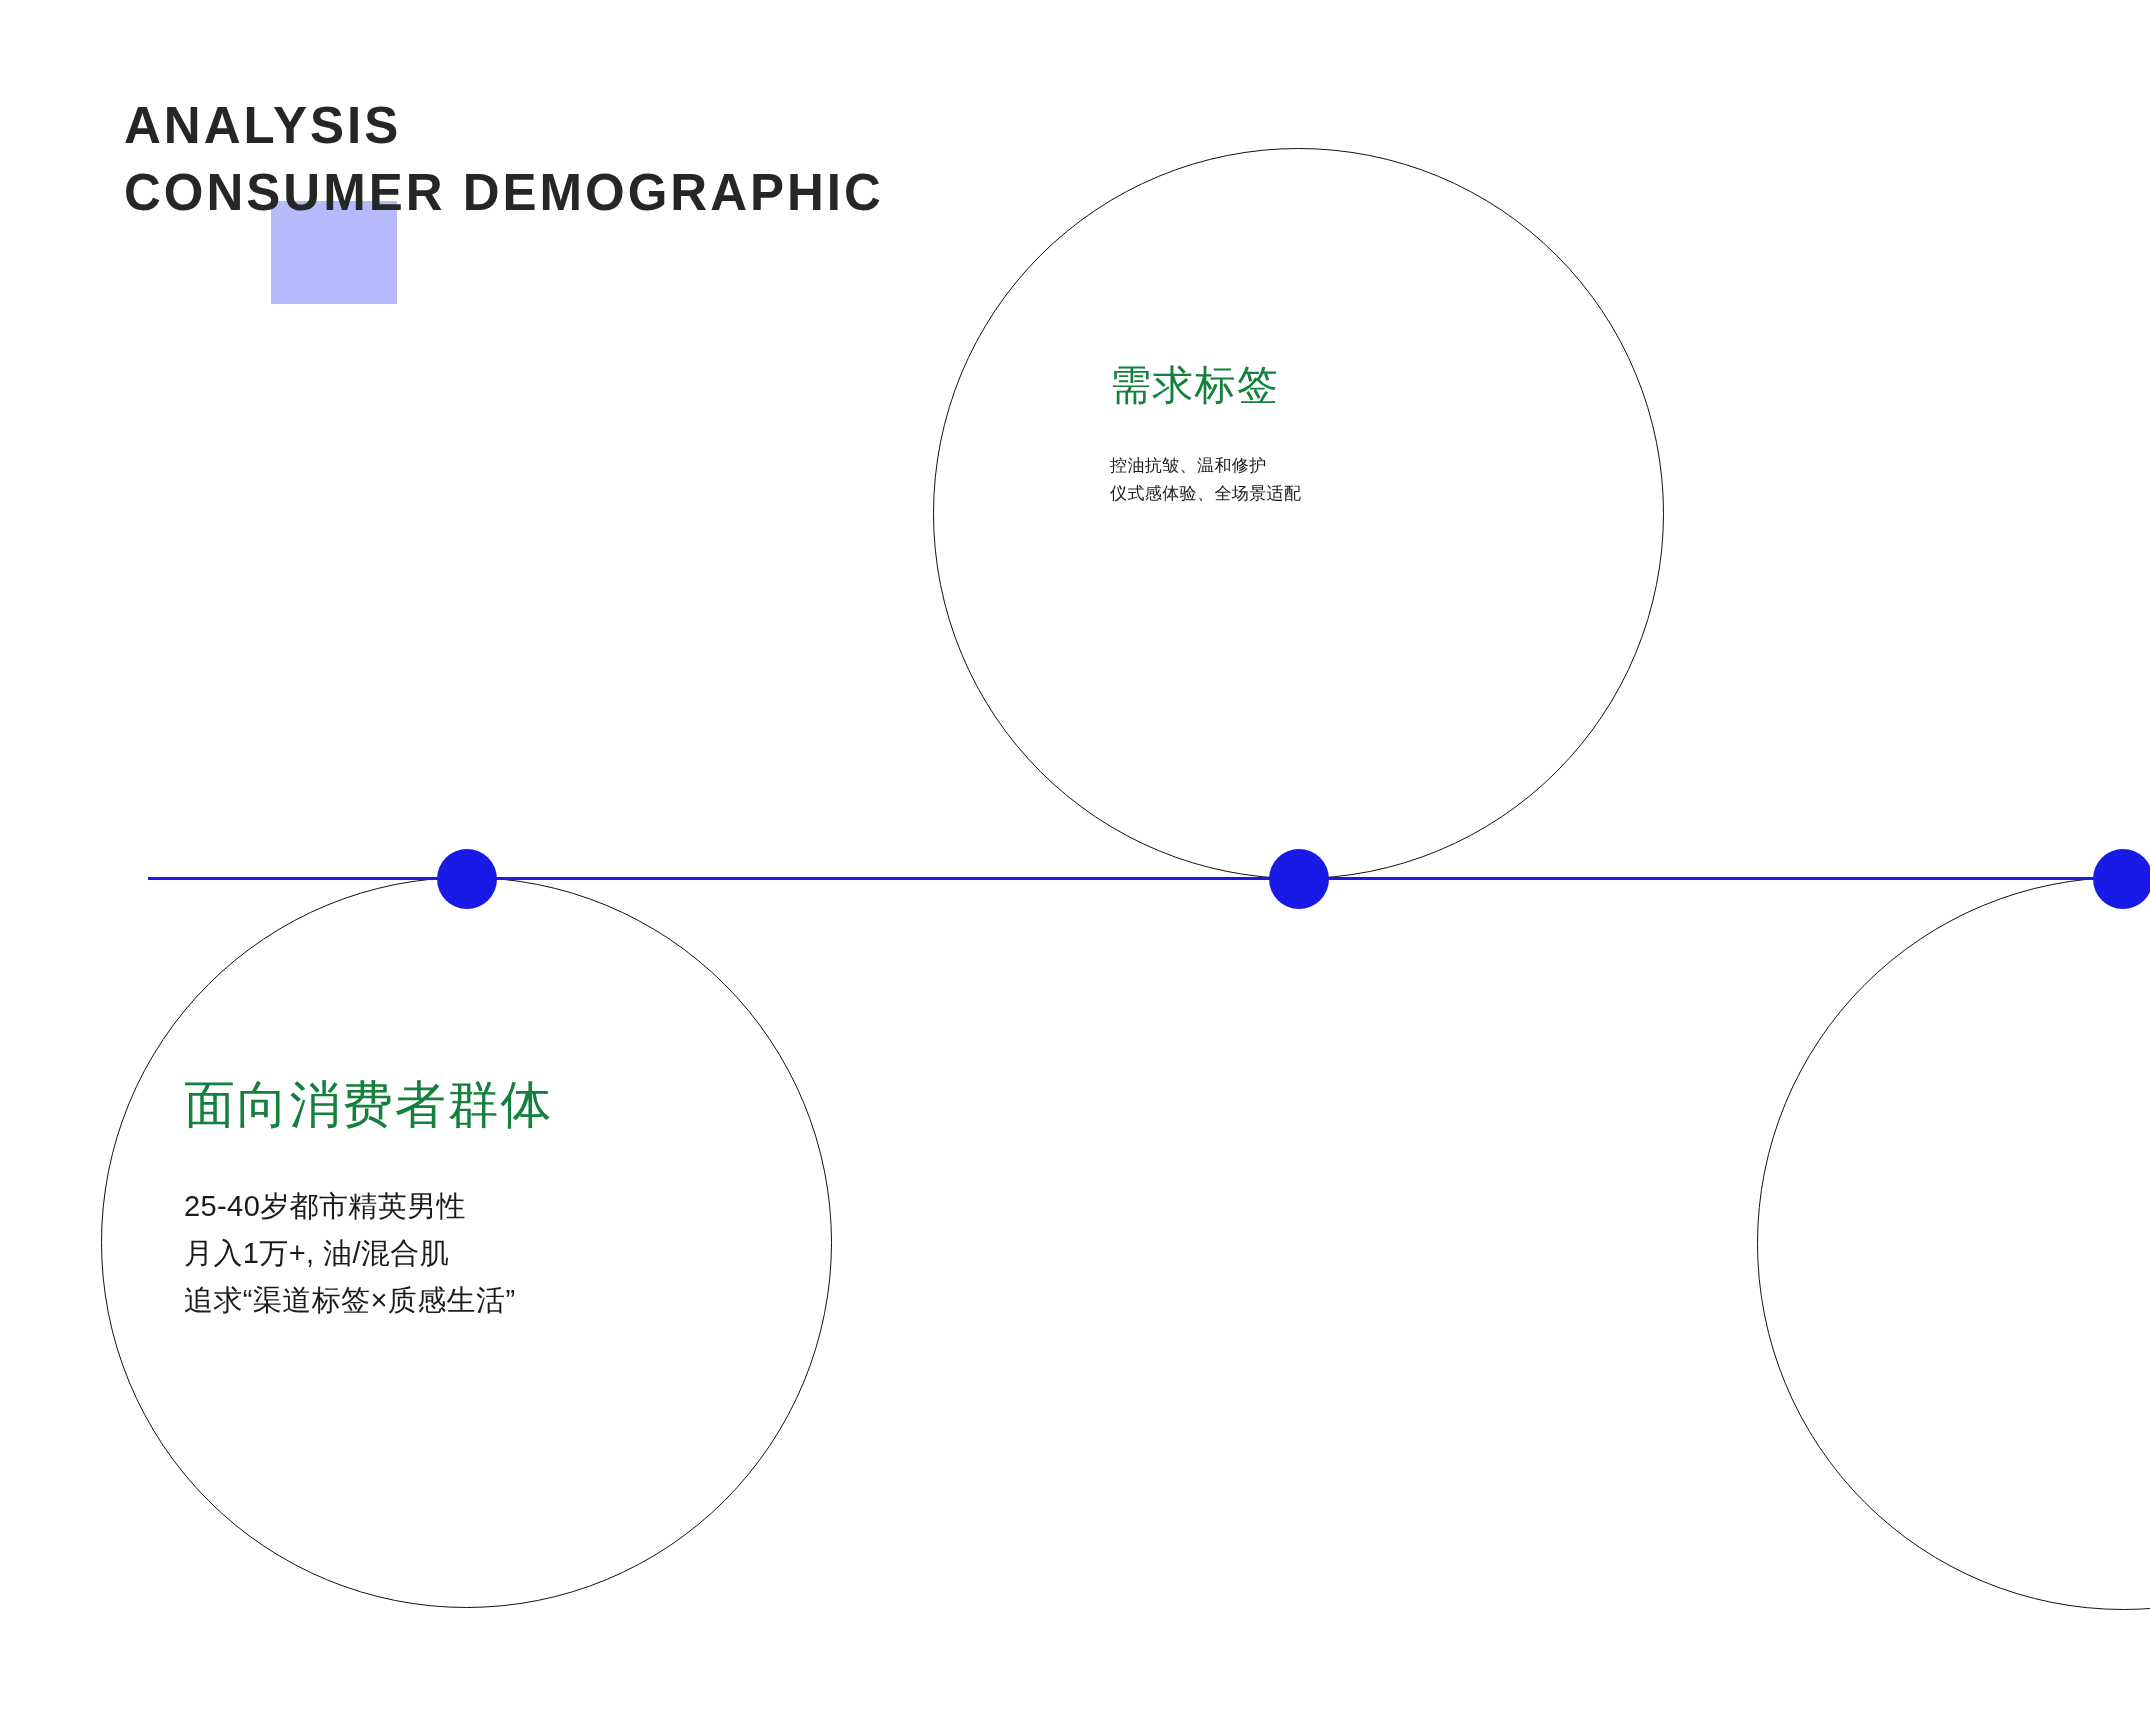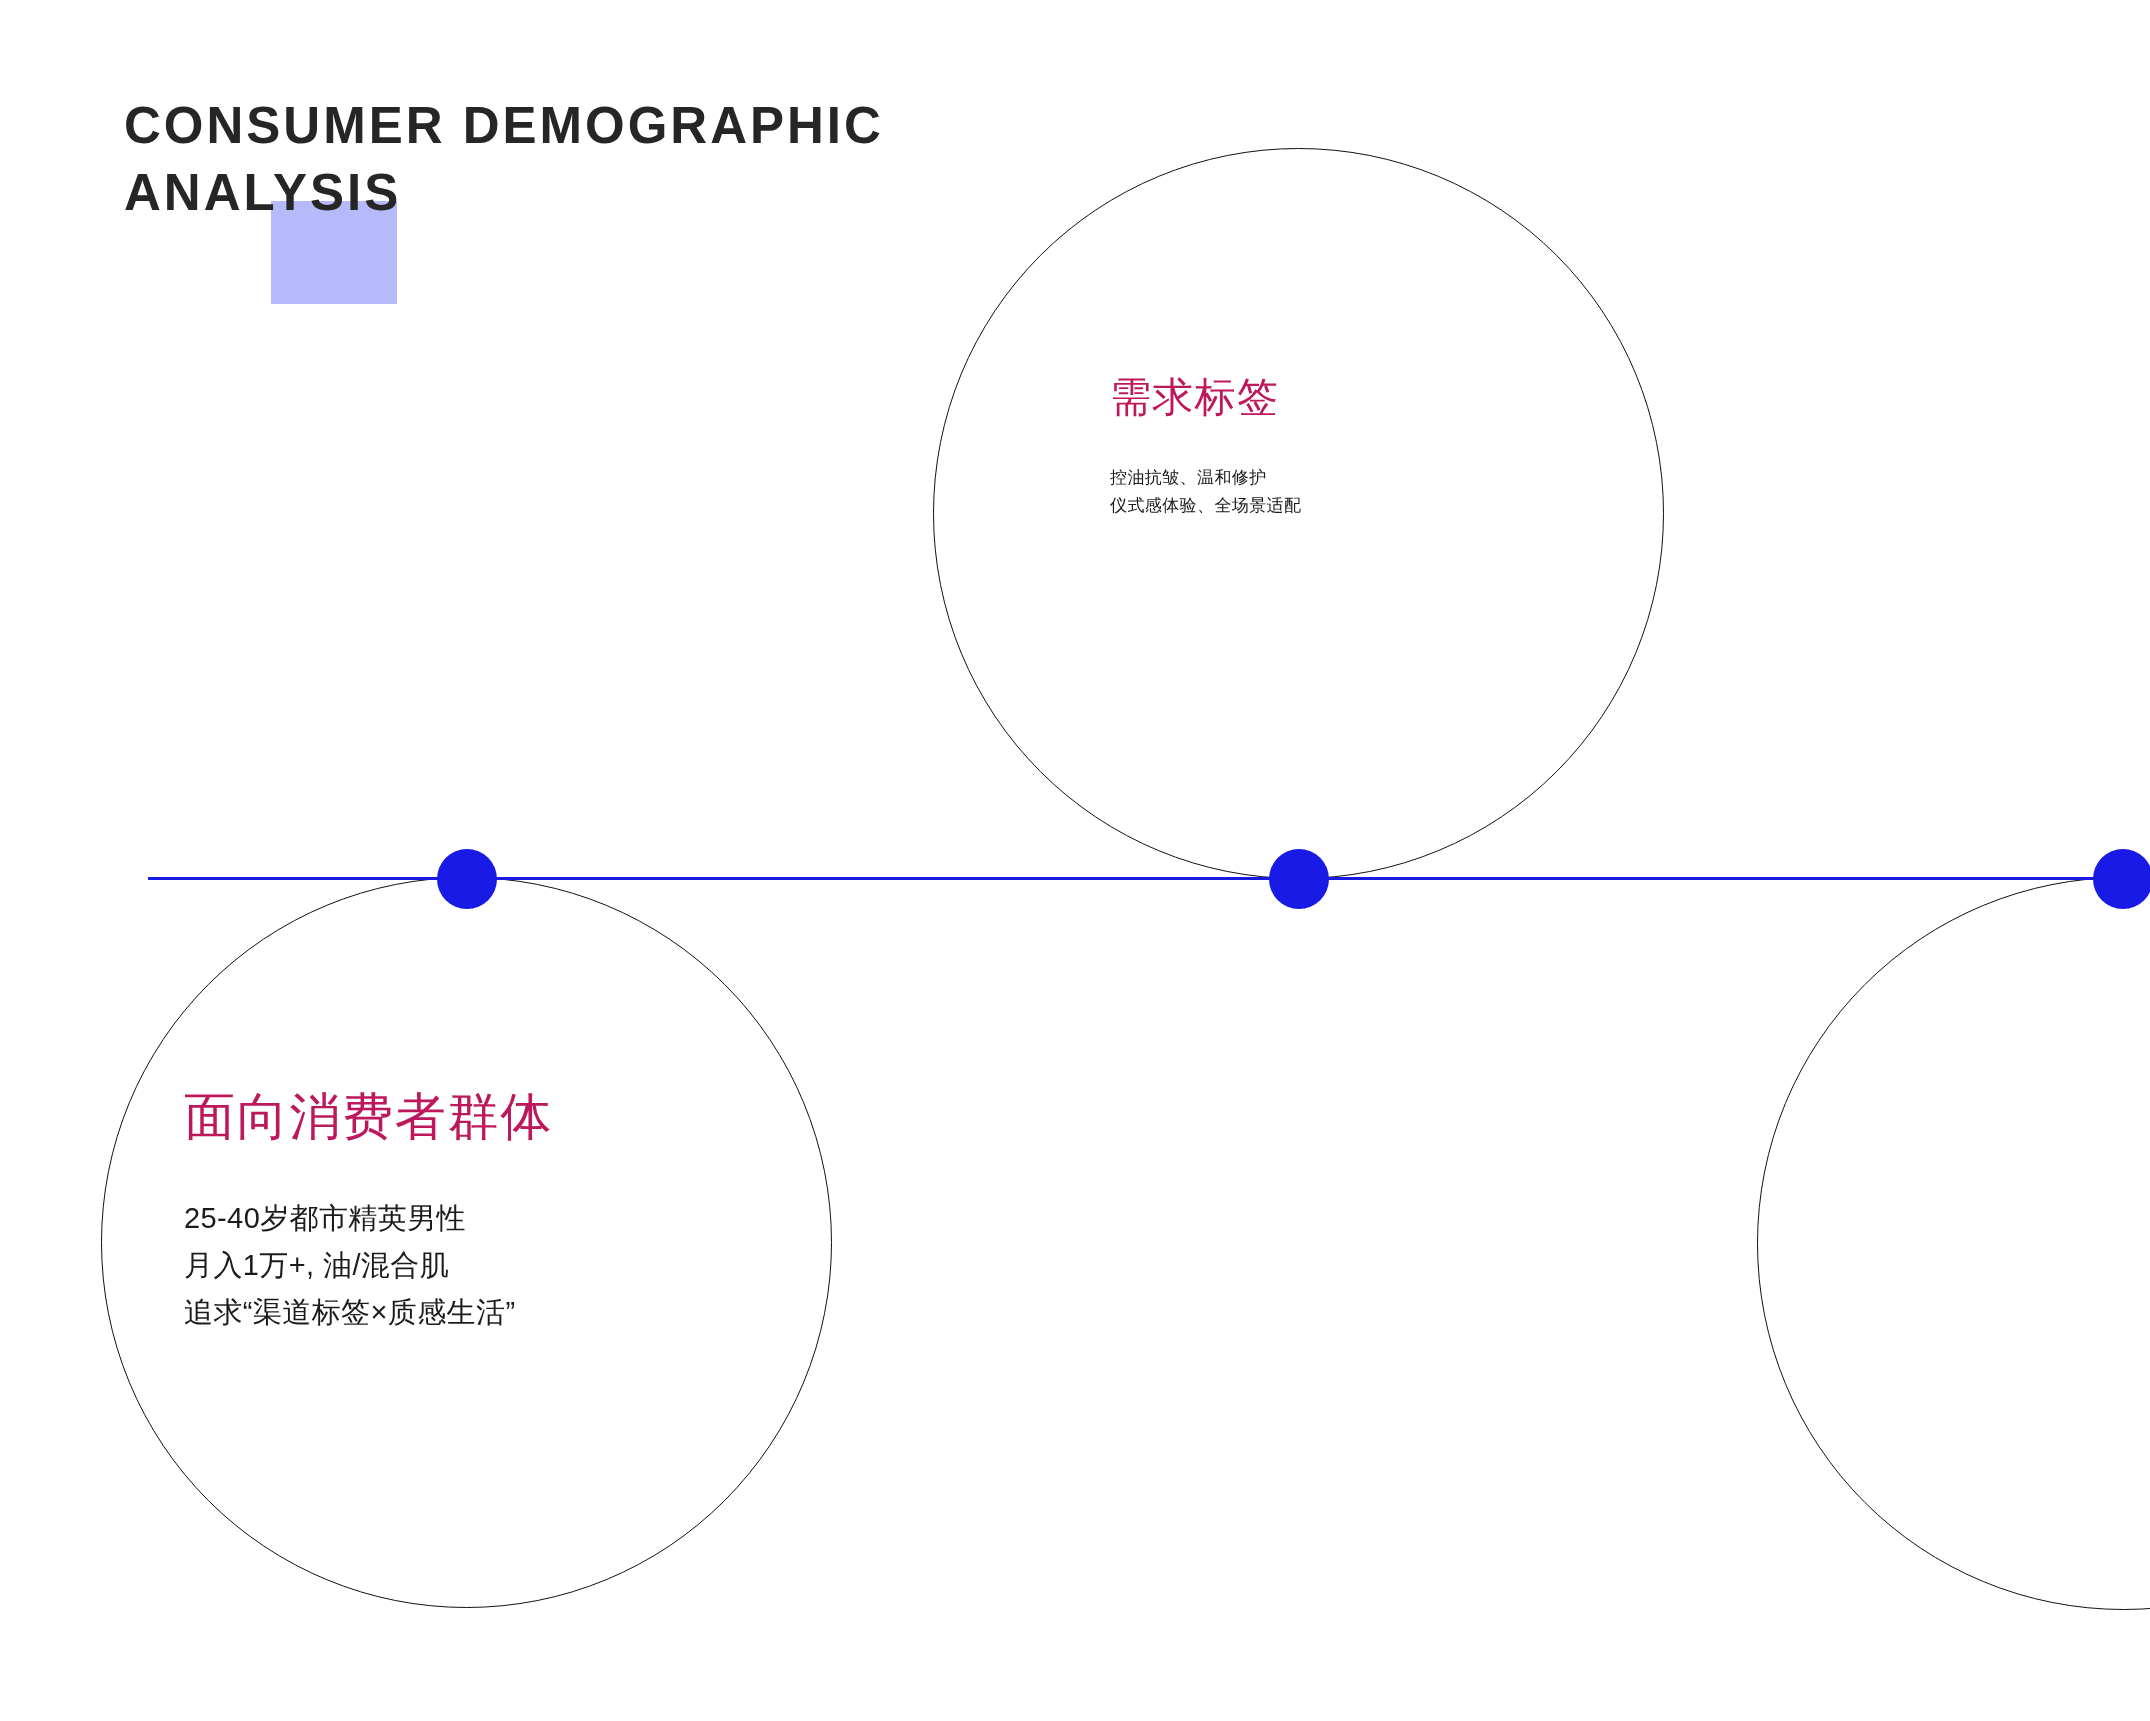--- a/index.html
+++ b/index.html
@@ -52,25 +52,25 @@
     box-sizing:border-box;
     background:transparent;
     z-index:2;
   }
 
   
   .node-text{position:absolute;z-index:5;}
   .node-heading{
     font-size:51px;
     font-weight:500;
-    color:#be185d;
+    color:#15803d;
     line-height:1.18;
     letter-spacing:1.7px;
     white-space:nowrap;
-    margin:12px 0 48px 0;
+    margin:0 0 48px 0;
   }
   .node-heading.small{
     font-size:41px;
     letter-spacing:1.3px;
     margin-bottom:43px;
   }
   .node-body{
     font-size:29px;
     font-weight:400;
     color:#1b1b1b;
@@ -81,22 +81,22 @@
   .node-body.tight{font-size:17px;}
 </style>
 </head>
 <body>
 
 <div id="stage">
 
   <div class="accent-square"></div>
 
   <div class="title-block">
+    <div class="title-line">ANALYSIS</div>
     <div class="title-line">CONSUMER DEMOGRAPHIC</div>
-    <div class="title-line">ANALYSIS</div>
   </div>
 
   <div class="axis-line"></div>
 
   <div class="node-circle" style="left:101px;top:877px;width:731px;height:731px;"></div>
   <div class="node-text" style="left:184px;top:1075px;">
     <div class="node-heading">面向消费者群体</div>
     <div class="node-body">25-40岁都市精英男性</div>
     <div class="node-body">月入1万+, 油/混合肌</div>
     <div class="node-body">追求“渠道标签×质感生活”</div>

